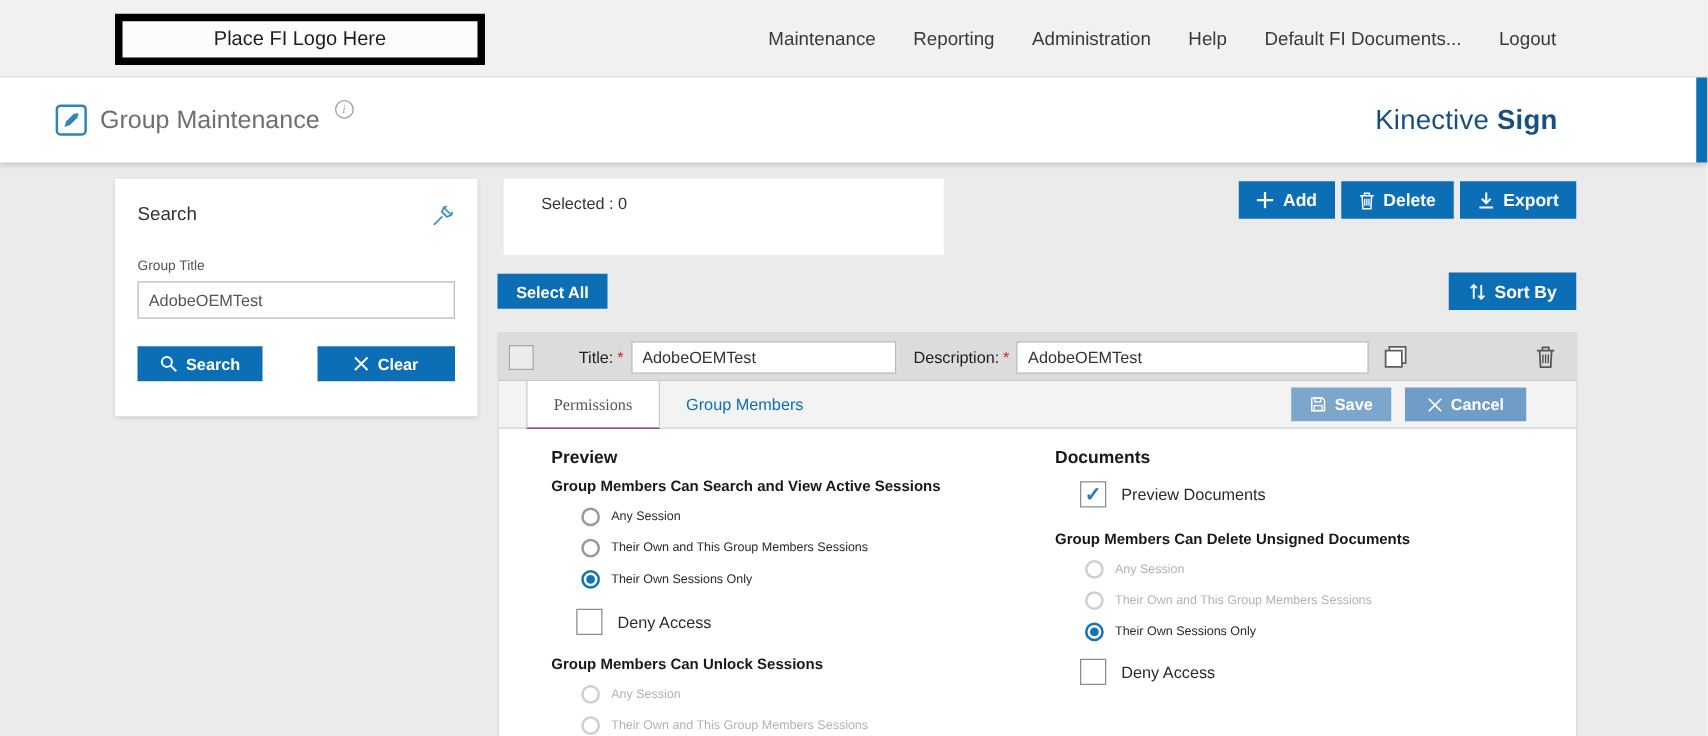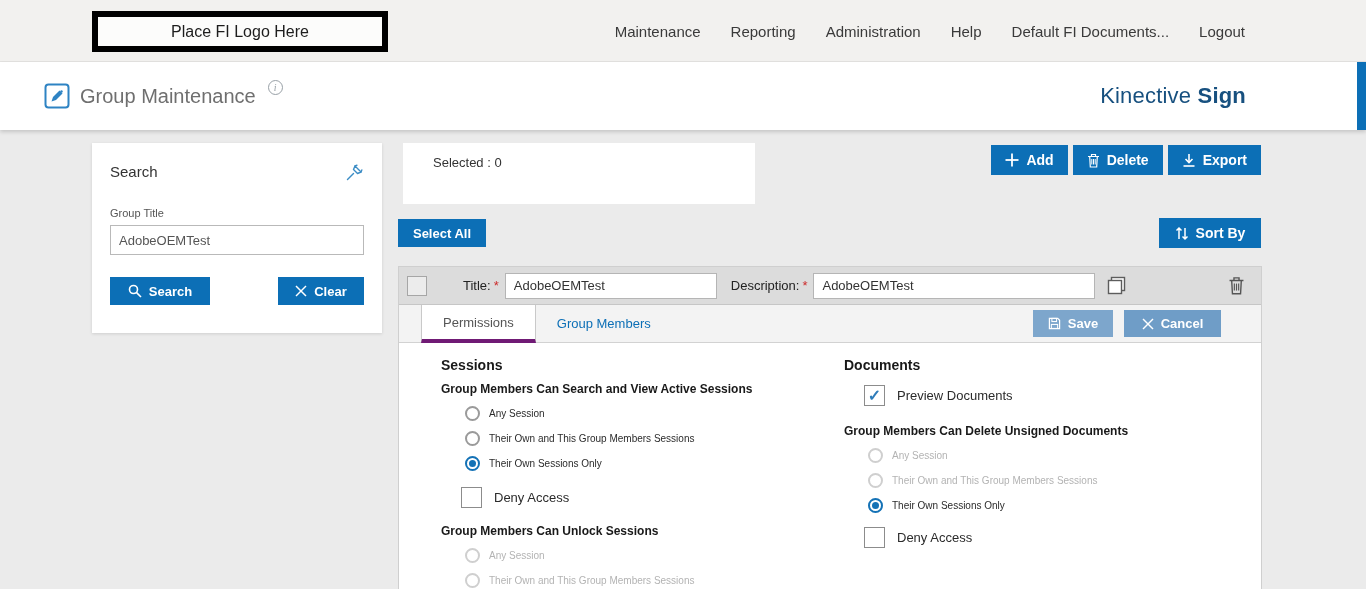--- a/index.html
+++ b/index.html
@@ -23,21 +23,21 @@
 
   
   .search-card { position:absolute; left:92px; top:143px; width:290px; height:190px; background:#fff; box-shadow:0 1px 3px rgba(0,0,0,.12); padding:20px 18px 0 18px; }
   .search-head { display:flex; justify-content:space-between; align-items:flex-start; font-size:15px; color:#333; }
   .pin-icon { cursor:pointer; }
   .group-title-label { display:block; margin-top:24px; font-size:11px; color:#555; }
   .group-title-input { margin-top:6px; width:100%; height:30px; border:1px solid #b9b9b9; font-size:13px; color:#555; padding:0 8px; font-family:inherit; }
   .btn-row { margin-top:22px; display:flex; justify-content:space-between; }
   .btn-blue { background:#0c6fb6; color:#fff; border:none; height:28px; font-size:13px; font-weight:600; display:inline-flex; align-items:center; justify-content:center; gap:7px; cursor:pointer; font-family:inherit; }
   .btn-search { width:100px; }
-  .btn-clear { width:86px; }
+  .btn-clear { width:110px; }
 
   
   .summary-card { position:absolute; left:403px; top:143px; width:352px; height:61px; background:#fff; padding:9px 0 0 30px; font-size:13px; color:#333; line-height:22px; }
 
   
   .top-actions { position:absolute; top:145px; right:105px; display:flex; gap:5px; }
   .top-actions .btn-blue { height:30px; font-size:14px; padding:12px 14px; }
   .select-all { position:absolute; left:398px; top:219px; width:88px; height:28px; }
   .sort-by { position:absolute; top:218px; right:105px; width:102px; height:30px; font-size:14px; }
 
@@ -51,21 +51,21 @@
   .req { color:#cc2a2a; margin-left:3px; }
   .row-input { height:26px; border:1px solid #b5b5b5; font-size:13px; color:#333; padding:0 8px; margin-left:6px; font-family:inherit; }
   .input-title { width:212px; }
   .input-desc { width:282px; }
   .copy-icon { margin-left:10px; cursor:pointer; display:flex; }
   .row-trash { margin-left:auto; margin-right:16px; cursor:pointer; display:flex; }
 
   
   .tab-strip { height:38px; background:#f3f3f3; border-bottom:1px solid #d2d2d2; display:flex; align-items:stretch; }
   .tab { display:flex; align-items:center; padding:0 21px; font-size:13px; cursor:pointer; }
-  .tab.active { background:#fff; border-left:1px solid #c9c9c9; border-right:1px solid #c9c9c9; color:#555; margin-left:22px; margin-bottom:-1px; border-bottom:4px solid #701a75; cursor:default; }
+  .tab.active { background:#fff; border-left:1px solid #c9c9c9; border-right:1px solid #c9c9c9; color:#555; margin-left:22px; margin-bottom:-1px; border-bottom:1px solid #701a75; cursor:default;font-family:Liberation Serif, serif; }
   .tab.inactive { color:#0c6fb6; }
   .form-actions { margin-left:auto; display:flex; align-items:center; gap:11px; margin-right:40px; }
   .btn-save { background:#7da6cc; width:80px; height:27px; }
   .btn-cancel { background:#6f9dc7; width:97px; height:27px; }
 
   
   .perm-content { display:flex; padding:6px 0 0 42px; }
   .perm-col1 { width:403px; }
   .perm-col2 { flex:1; }
   .section-heading { font-size:14px; font-weight:700; color:#191919; margin:8px 0 9px; }
@@ -243,21 +243,21 @@
           <line x1="11" y1="1" x2="1" y2="11" stroke="#fff" stroke-width="1.4"></line>
         </svg>
         <span>Cancel</span>
       </button>
     </div>
   </div>
 
   <div class="perm-content">
 
     <div class="perm-col1">
-      <h3 class="section-heading">Sessions</h3>
+      <h3 class="section-heading">Preview</h3>
 
       <div class="group-label mt4">Group Members Can Search and View Active Sessions</div>
       <div class="opt-row">
         <span class="radio"></span>
         <span class="opt-label">Any Session</span>
       </div>
       <div class="opt-row">
         <span class="radio"></span>
         <span class="opt-label">Their Own and This Group Members Sessions</span>
       </div>

